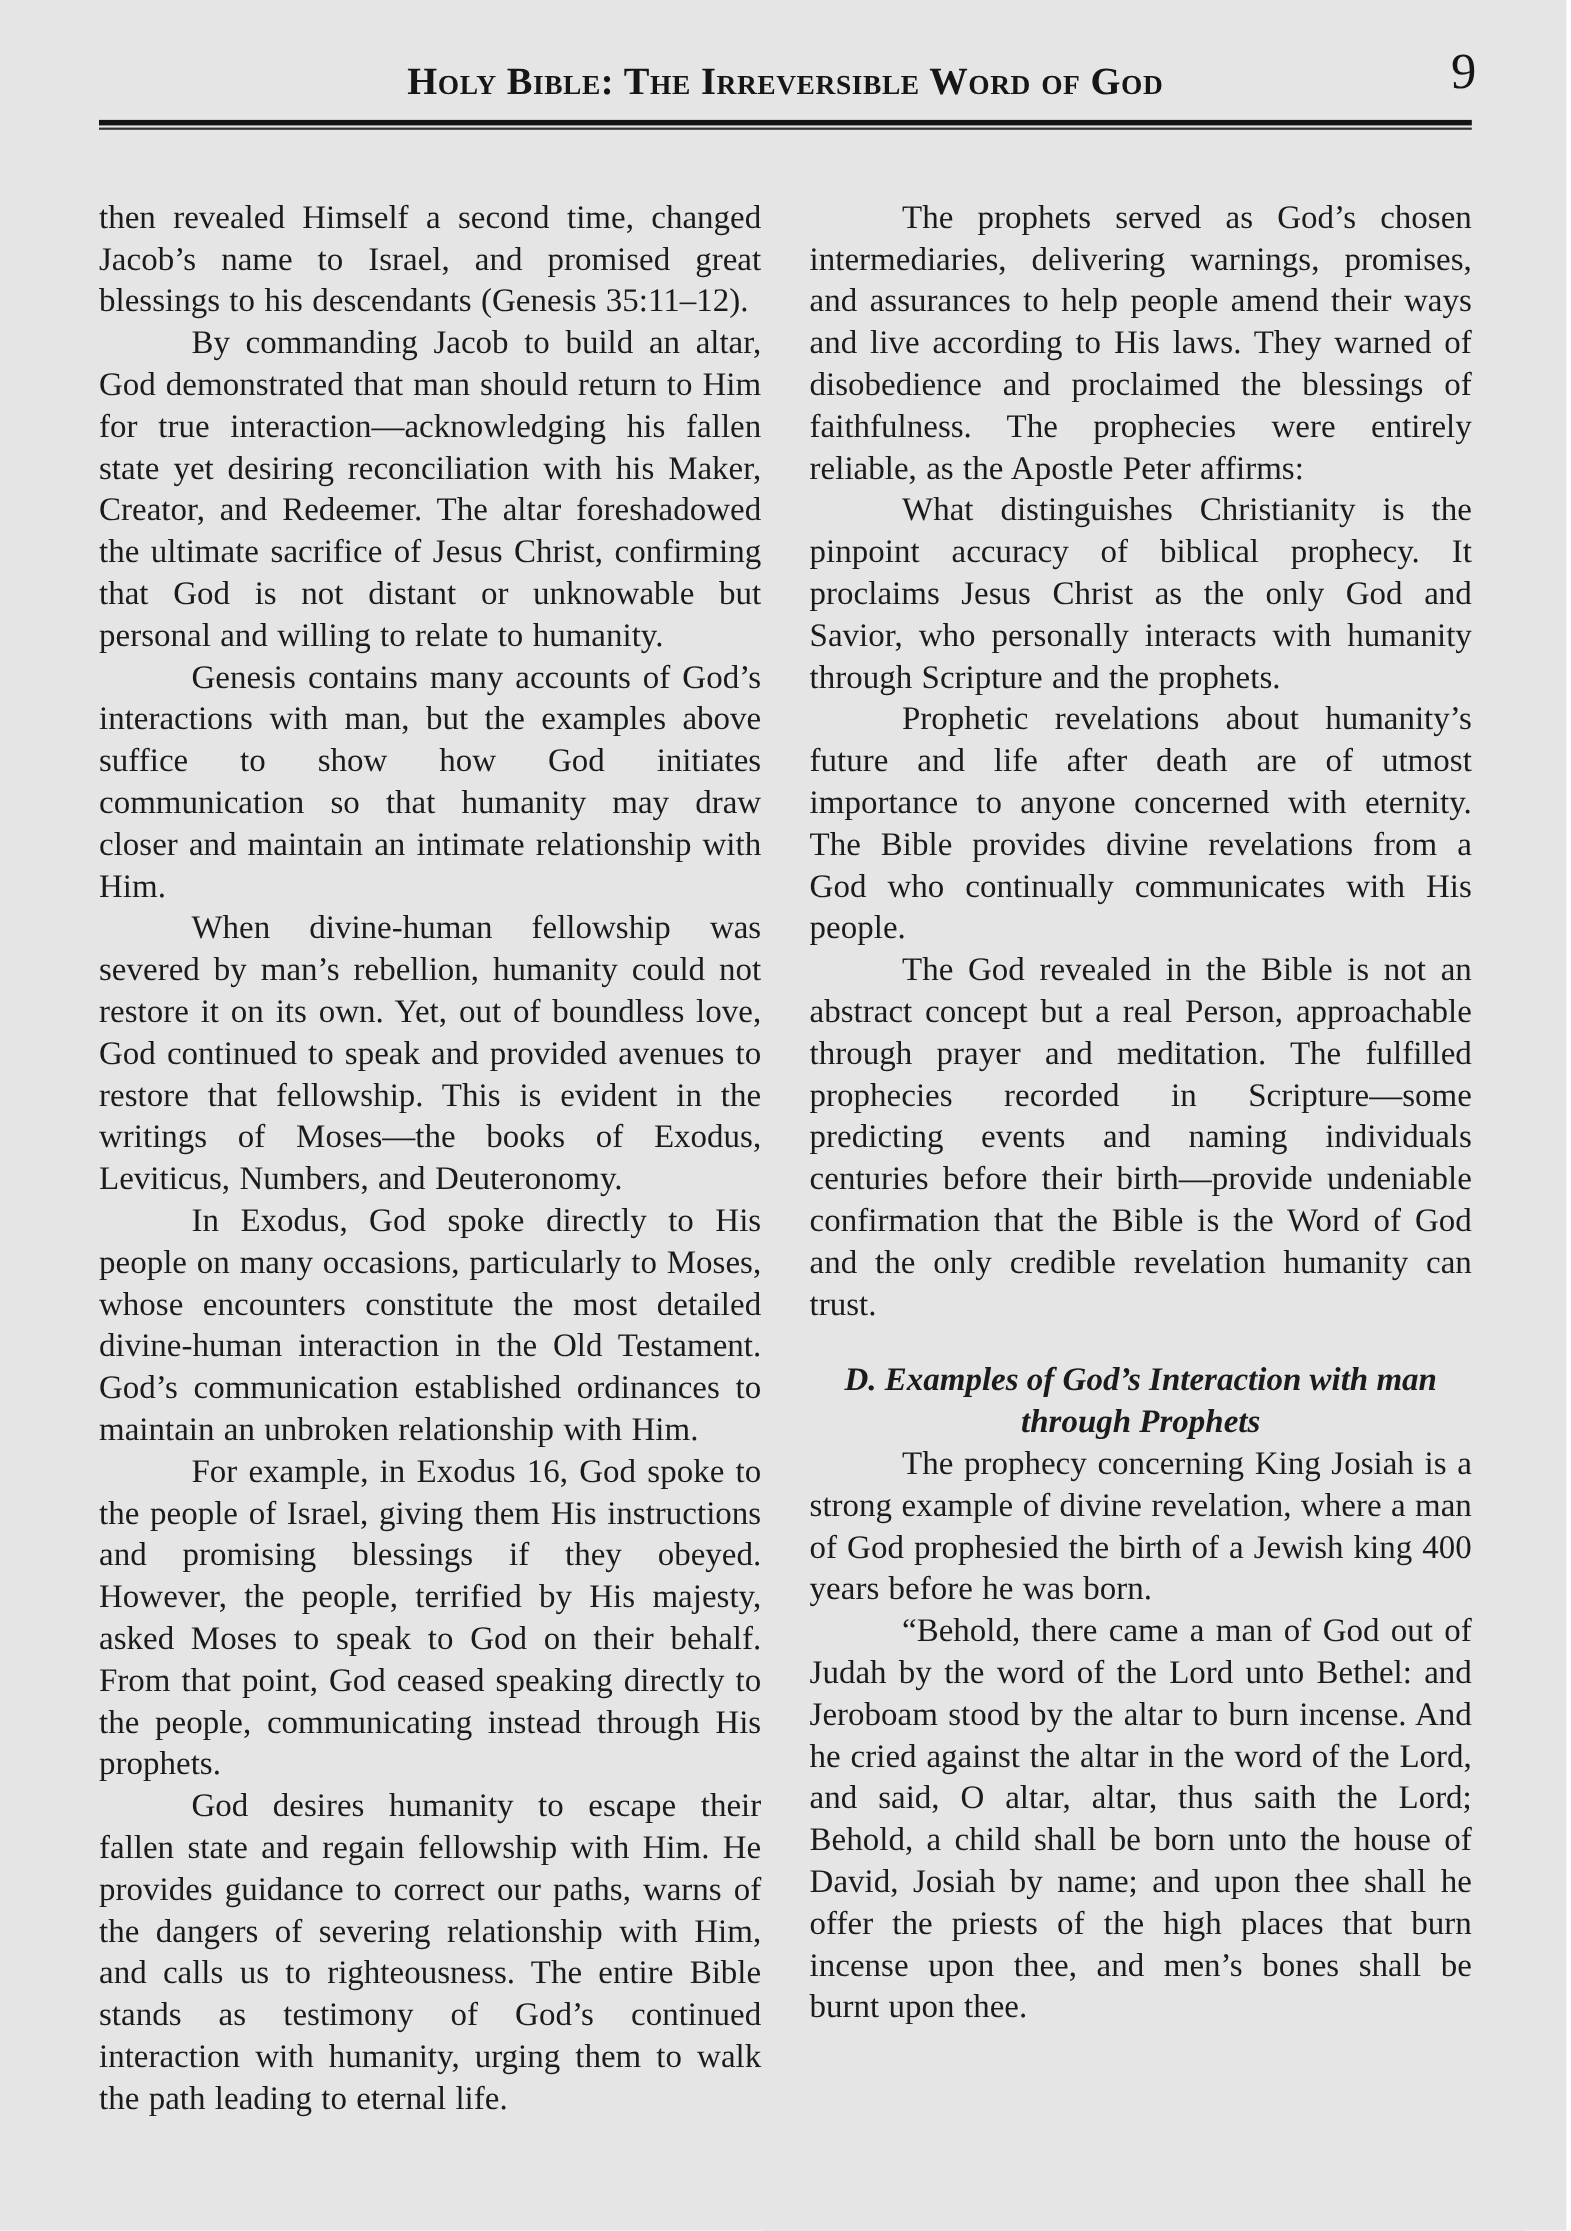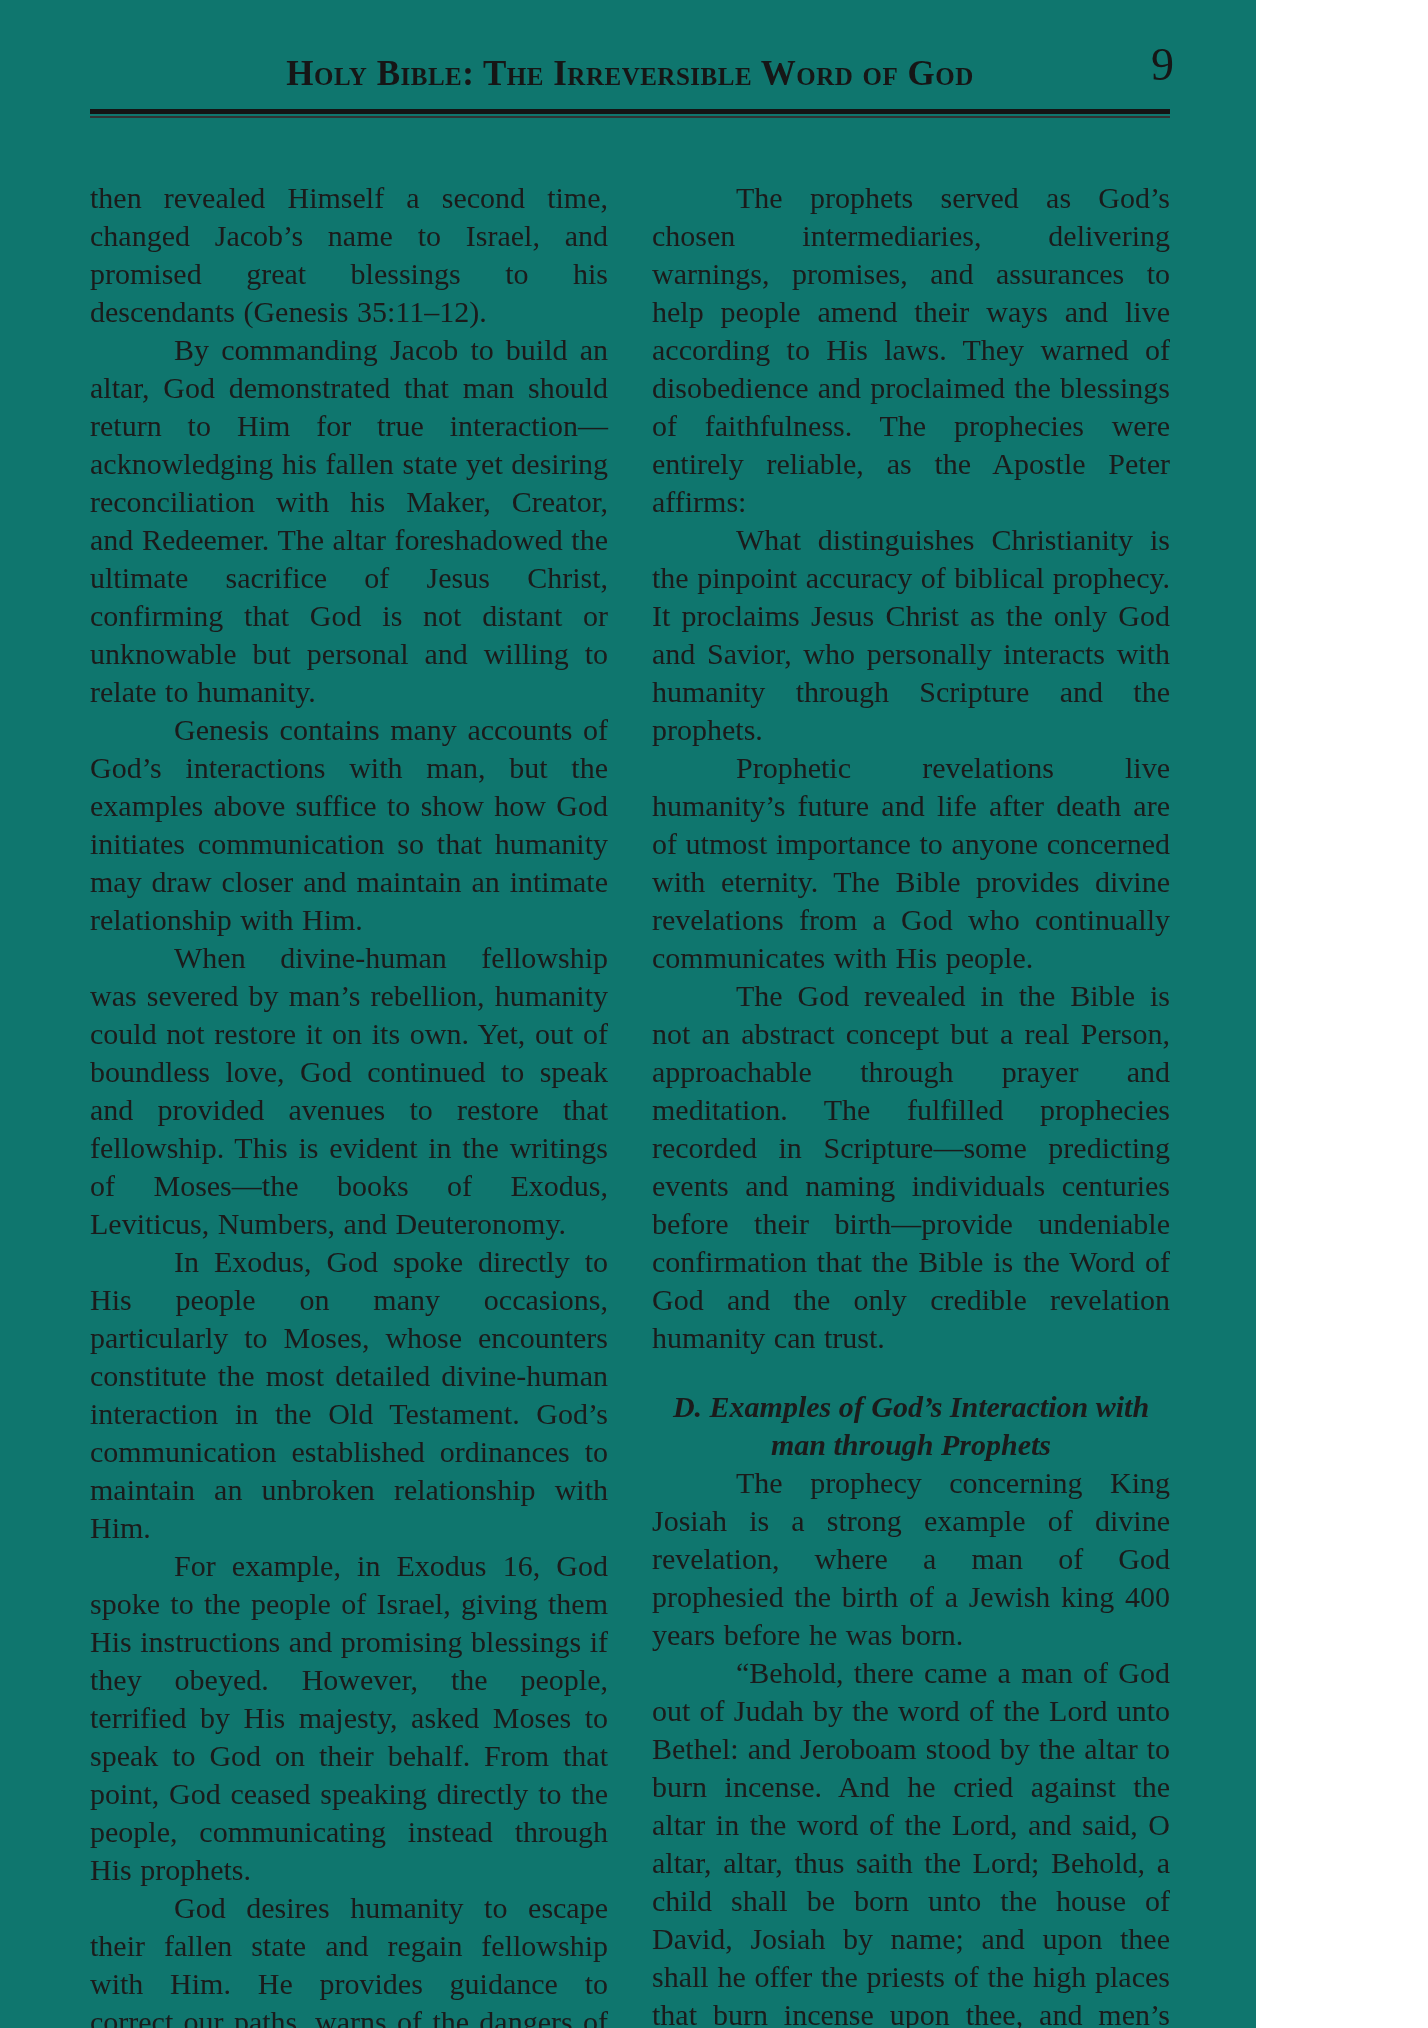--- a/index.html
+++ b/index.html
@@ -10,24 +10,24 @@
   body {
     width: 1428px;
     height: 2028px;
     overflow: hidden;
     color: #1b1b1b;
     font-family: "Liberation Serif", "DejaVu Serif", serif;
     -webkit-font-smoothing: antialiased;
   }
   .page {
     box-sizing: border-box;
-    width: 1256px;
+    width: 1424px;
     height: 2028px;
     padding: 30px 86px 0 90px;
-    background: #0f766e;
+    background: #e5e5e5;
   }
   
   .header-row {
     position: relative;
     padding-top: 26px;
     height: 44px;
   }
   .title {
     margin: 0;
     text-align: center;
@@ -107,21 +107,21 @@
       <p class="para">Genesis contains many accounts of God’s interactions with man, but the examples above suffice to show how God initiates communication so that humanity may draw closer and maintain an intimate relationship with Him.</p>
       <p class="para">When divine-human fellowship was severed by man’s rebellion, humanity could not restore it on its own. Yet, out of boundless love, God continued to speak and provided avenues to restore that fellowship. This is evident in the writings of Moses—the books of Exodus, Leviticus, Numbers, and Deuteronomy.</p>
       <p class="para">In Exodus, God spoke directly to His people on many occasions, particularly to Moses, whose encounters constitute the most detailed divine-human interaction in the Old Testament. God’s communication established ordinances to maintain an unbroken relationship with Him.</p>
       <p class="para">For example, in Exodus 16, God spoke to the people of Israel, giving them His instructions and promising blessings if they obeyed. However, the people, terrified by His majesty, asked Moses to speak to God on their behalf. From that point, God ceased speaking directly to the people, communicating instead through His prophets.</p>
       <p class="para">God desires humanity to escape their fallen state and regain fellowship with Him. He provides guidance to correct our paths, warns of the dangers of severing relationship with Him, and calls us to righteousness. The entire Bible stands as testimony of God’s continued interaction with humanity, urging them to walk the path leading to eternal life.</p>
     </section>
 
     <section class="col">
       <p class="para">The prophets served as God’s chosen intermediaries, delivering warnings, promises, and assurances to help people amend their ways and live according to His laws. They warned of disobedience and proclaimed the blessings of faithfulness. The prophecies were entirely reliable, as the Apostle Peter affirms:</p>
       <p class="para">What distinguishes Christianity is the pinpoint accuracy of biblical prophecy. It proclaims Jesus Christ as the only God and Savior, who personally interacts with humanity through Scripture and the prophets.</p>
-      <p class="para">Prophetic revelations live humanity’s future and life after death are of utmost importance to anyone concerned with eternity. The Bible provides divine revelations from a God who continually communicates with His people.</p>
+      <p class="para">Prophetic revelations about humanity’s future and life after death are of utmost importance to anyone concerned with eternity. The Bible provides divine revelations from a God who continually communicates with His people.</p>
       <p class="para">The God revealed in the Bible is not an abstract concept but a real Person, approachable through prayer and meditation. The fulfilled prophecies recorded in Scripture—some predicting events and naming individuals centuries before their birth—provide undeniable confirmation that the Bible is the Word of God and the only credible revelation humanity can trust.</p>
       <h2 class="section-heading">D. Examples of God’s Interaction with man through Prophets</h2>
       <p class="para">The prophecy concerning King Josiah is a strong example of divine revelation, where a man of God prophesied the birth of a Jewish king 400 years before he was born.</p>
       <p class="para">“Behold, there came a man of God out of Judah by the word of the Lord unto Bethel: and Jeroboam stood by the altar to burn incense. And he cried against the altar in the word of the Lord, and said, O altar, altar, thus saith the Lord; Behold, a child shall be born unto the house of David, Josiah by name; and upon thee shall he offer the priests of the high places that burn incense upon thee, and men’s bones shall be burnt upon thee.</p>
     </section>
 
   </main>
 </div>
 
 </body></html>

